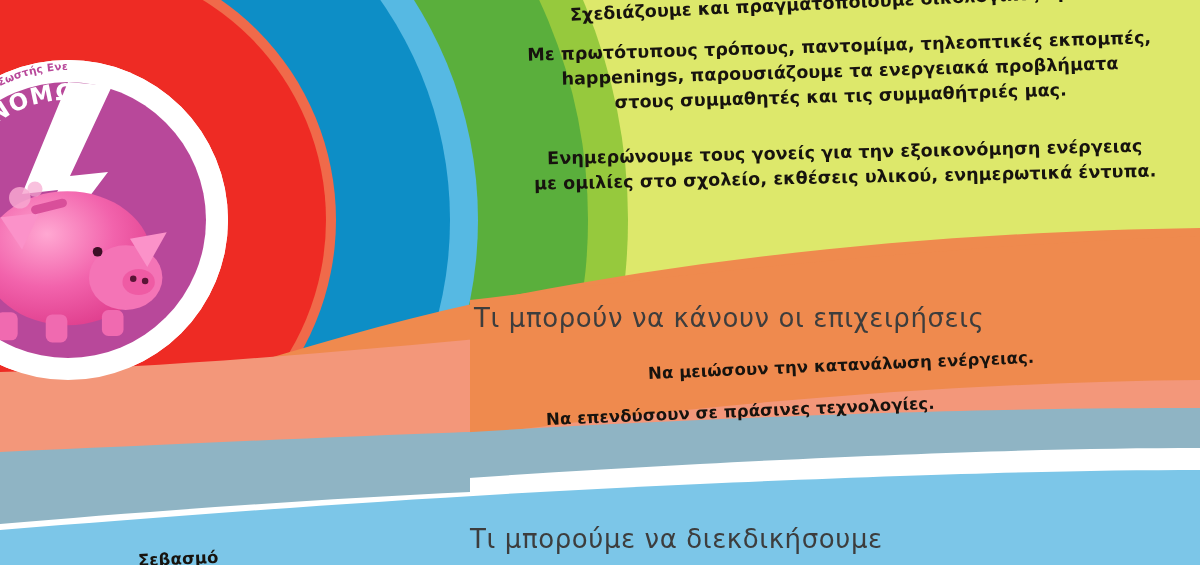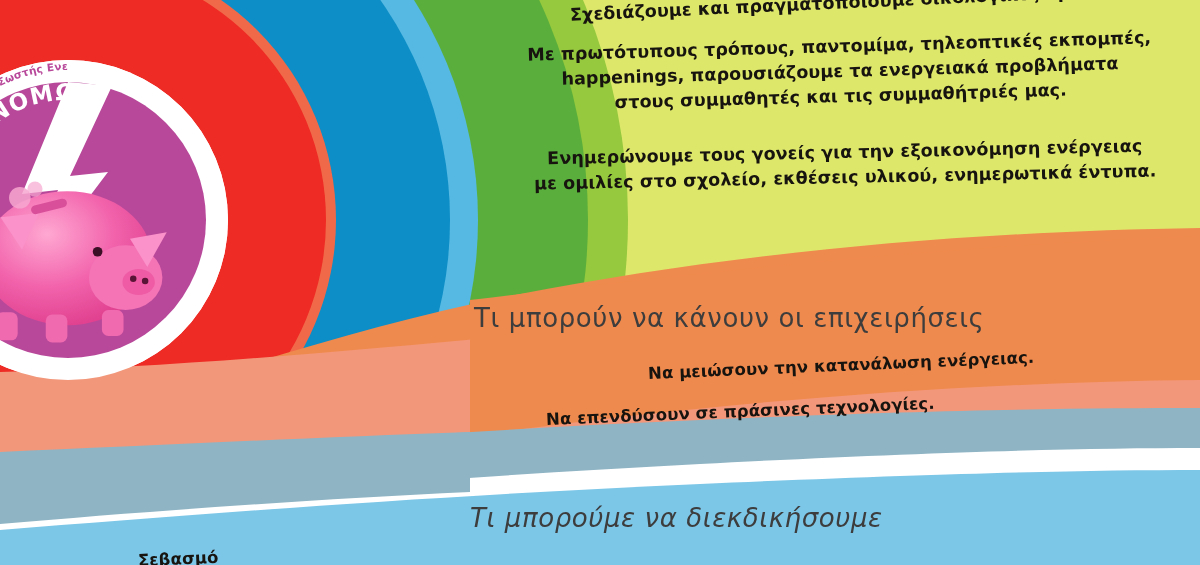--- a/index.html
+++ b/index.html
@@ -41,21 +41,21 @@
 
   
   #p-top      {left:520px;top:-10px;width:660px;transform:rotate(-2.6deg);transform-origin:50% 50%;}
   #p-mid      {left:510px;top:34px;width:660px;transform:rotate(-1.6deg);transform-origin:50% 50%;}
   #p-parents  {left:505px;top:140px;width:680px;transform:rotate(-1.2deg);transform-origin:50% 50%;}
 
   #h-business {left:474px;top:303px;}
   #i-b1       {left:648px;top:364px;transform:rotate(-2.4deg);transform-origin:0 50%;}
   #i-b2       {left:546px;top:410px;transform:rotate(-2.4deg);transform-origin:0 50%;}
 
-  #h-claim    {left:470px;top:503px;font-style:italic;}
+  #h-claim    {left:470px;top:524px;}
   #i-c1       {left:138px;top:551px;transform:rotate(-2.2deg);transform-origin:0 50%;}
 
   
   #logo{position:absolute;left:-128px;top:24px;width:392px;height:392px;}
   #logo svg{display:block;width:392px;height:392px;}
   .logo-lockup{pointer-events:none;}
 </style>
 </head>
 <body>
 

